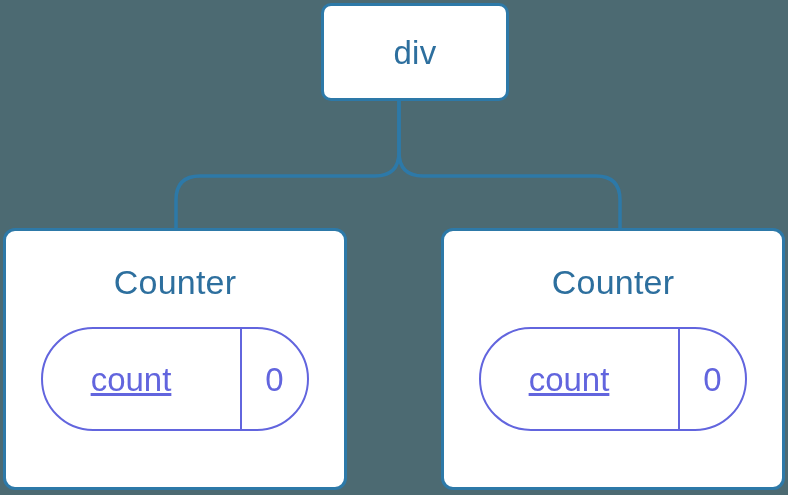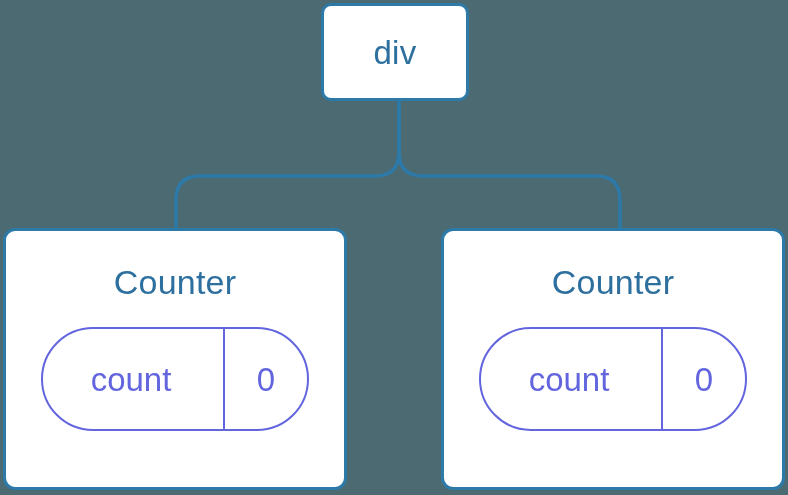--- a/index.html
+++ b/index.html
@@ -31,21 +31,21 @@
   .node {
     position: absolute;
     box-sizing: border-box;
     background: #ffffff;
     border: 3px solid #2d79a8;
     border-radius: 10px;
   }
   .node-root {
     left: 321px;
     top: 3px;
-    width: 148px;
+    width: 188px;
     height: 98px;
     display: flex;
     align-items: center;
     justify-content: center;
   }
   .node-root .node-title {
     font-size: 33px;
     color: #2d6f9e;
     letter-spacing: 0.3px;
     line-height: 1;
@@ -88,21 +88,22 @@
   .state-val {
     display: flex;
     align-items: center;
     justify-content: center;
     font-size: 33px;
     color: #6265de;
     line-height: 1;
   }
   .state-key {
     flex: 0 0 176px;
-    padding-right: 4px;
+    padding-right: 21px;
+    text-decoration: underline;
   }
   .state-val {
     flex: 1 1 auto;
     border-left: 2px solid #6265de;
   }
 </style>
 </head>
 <body>
 
 <div id="stage">

